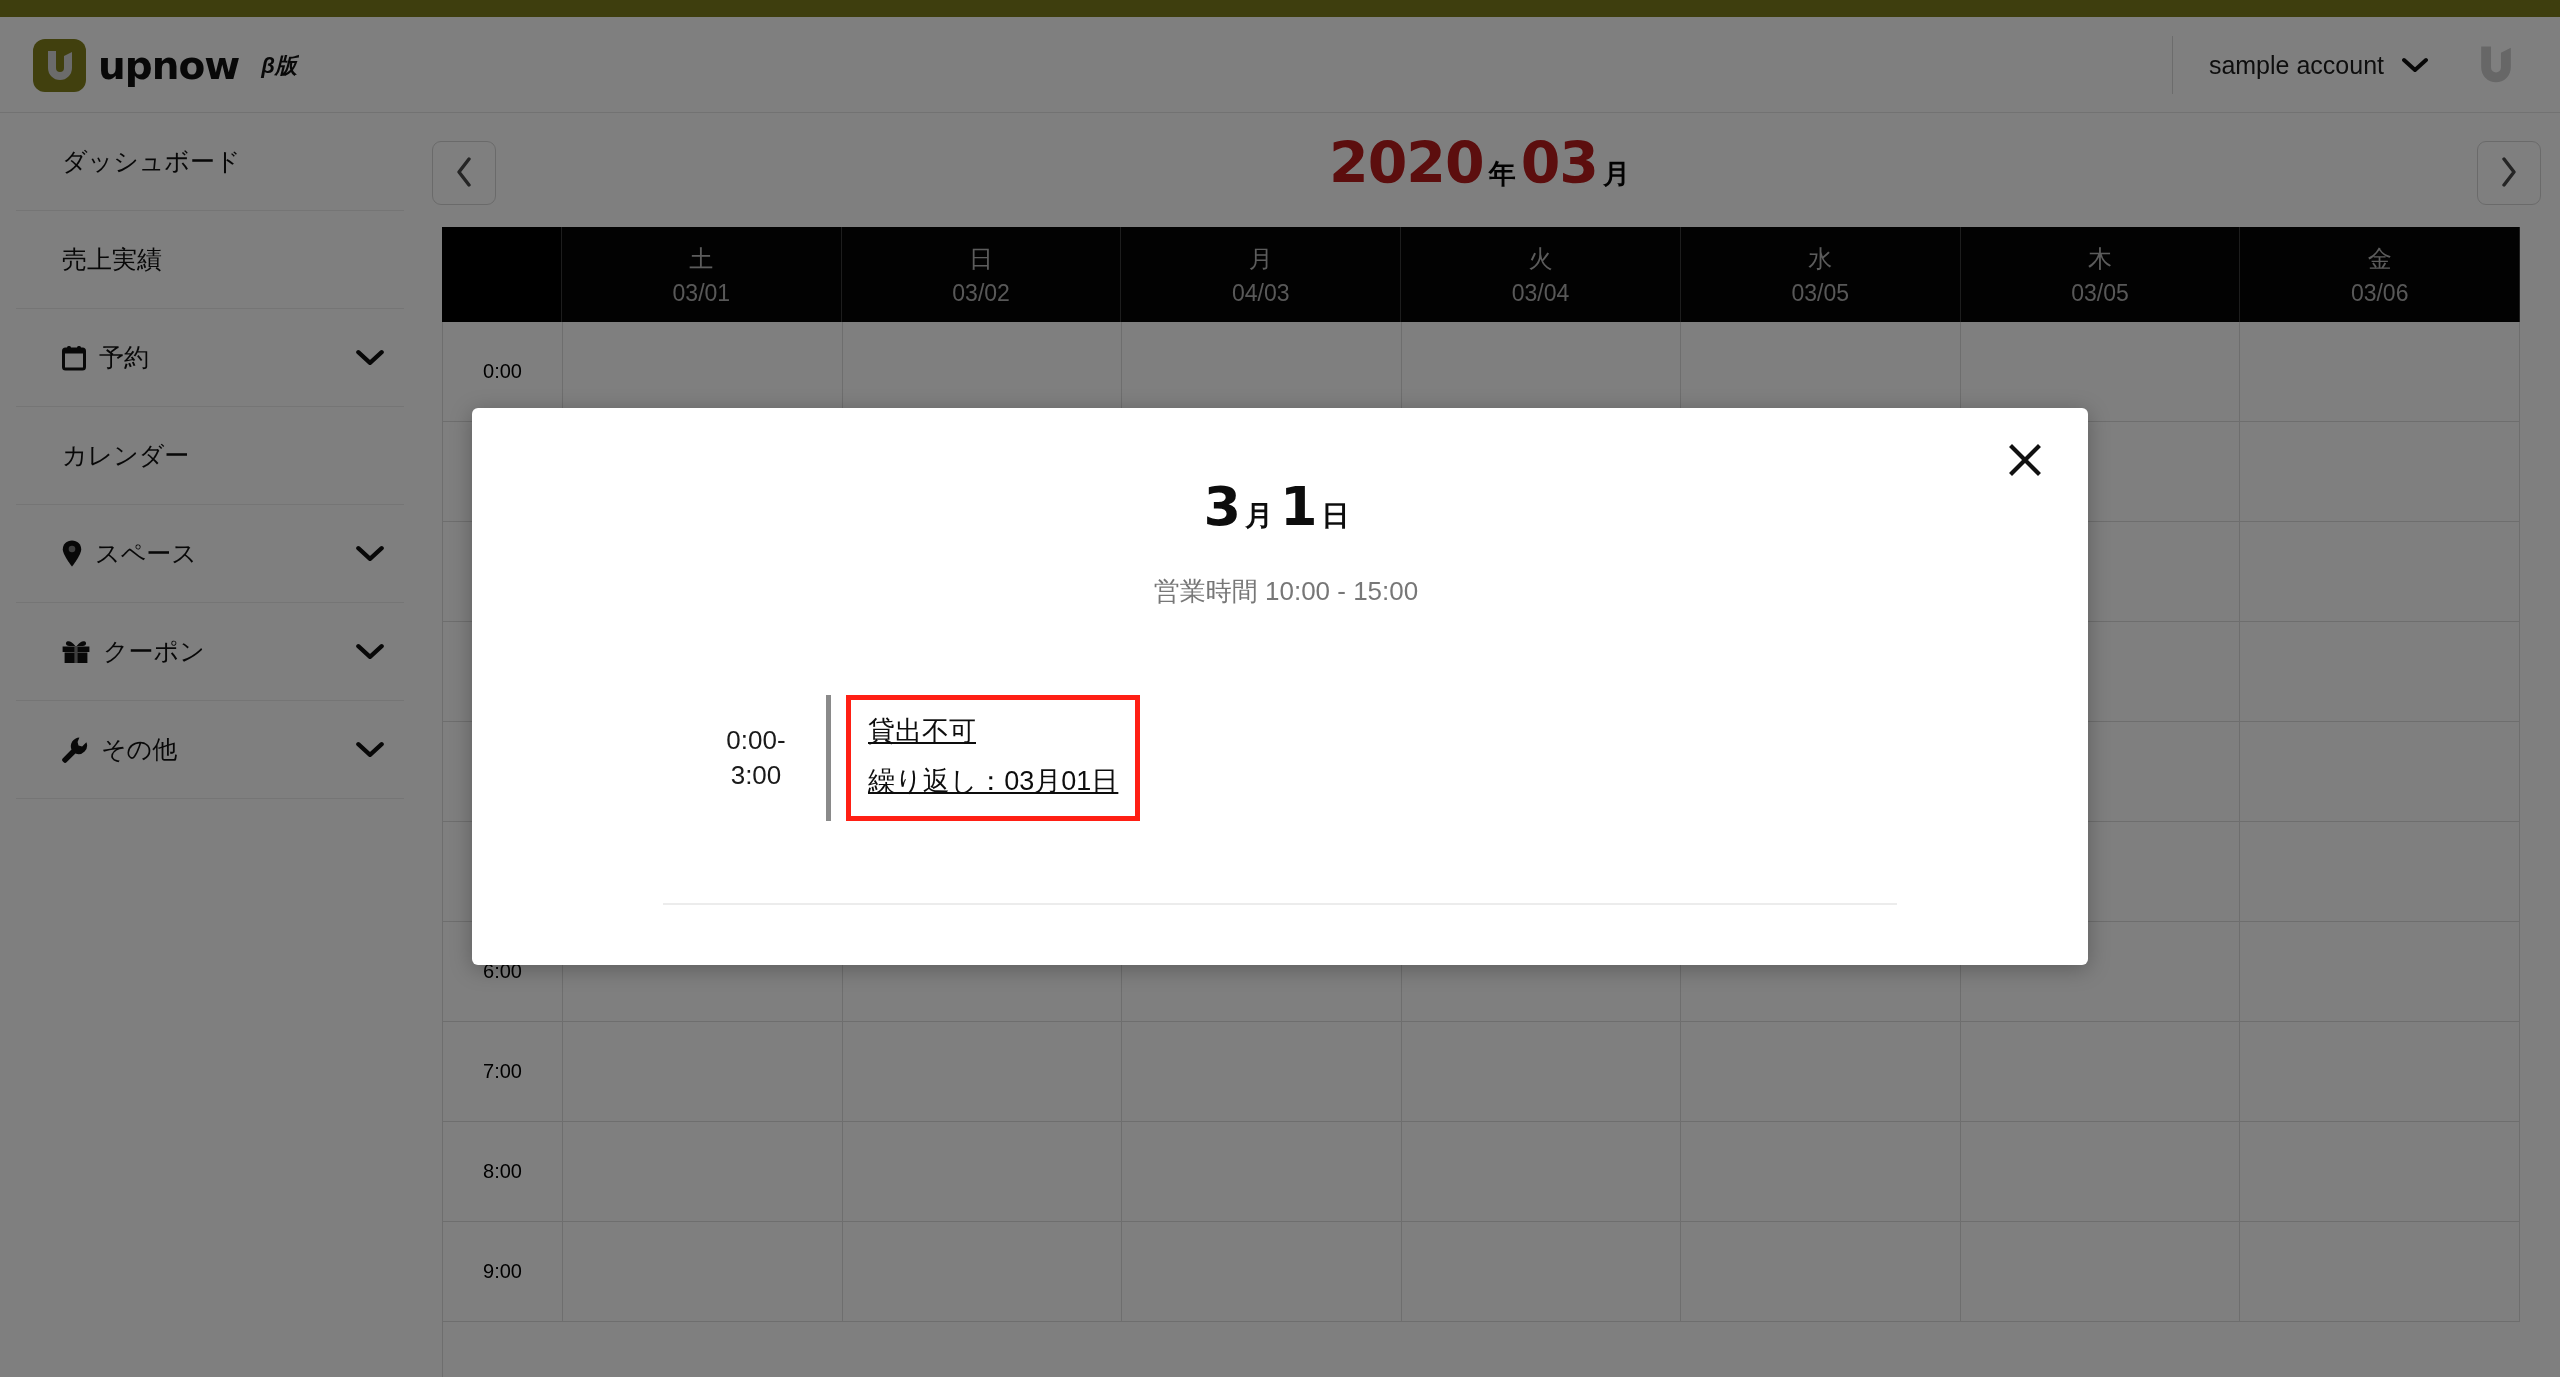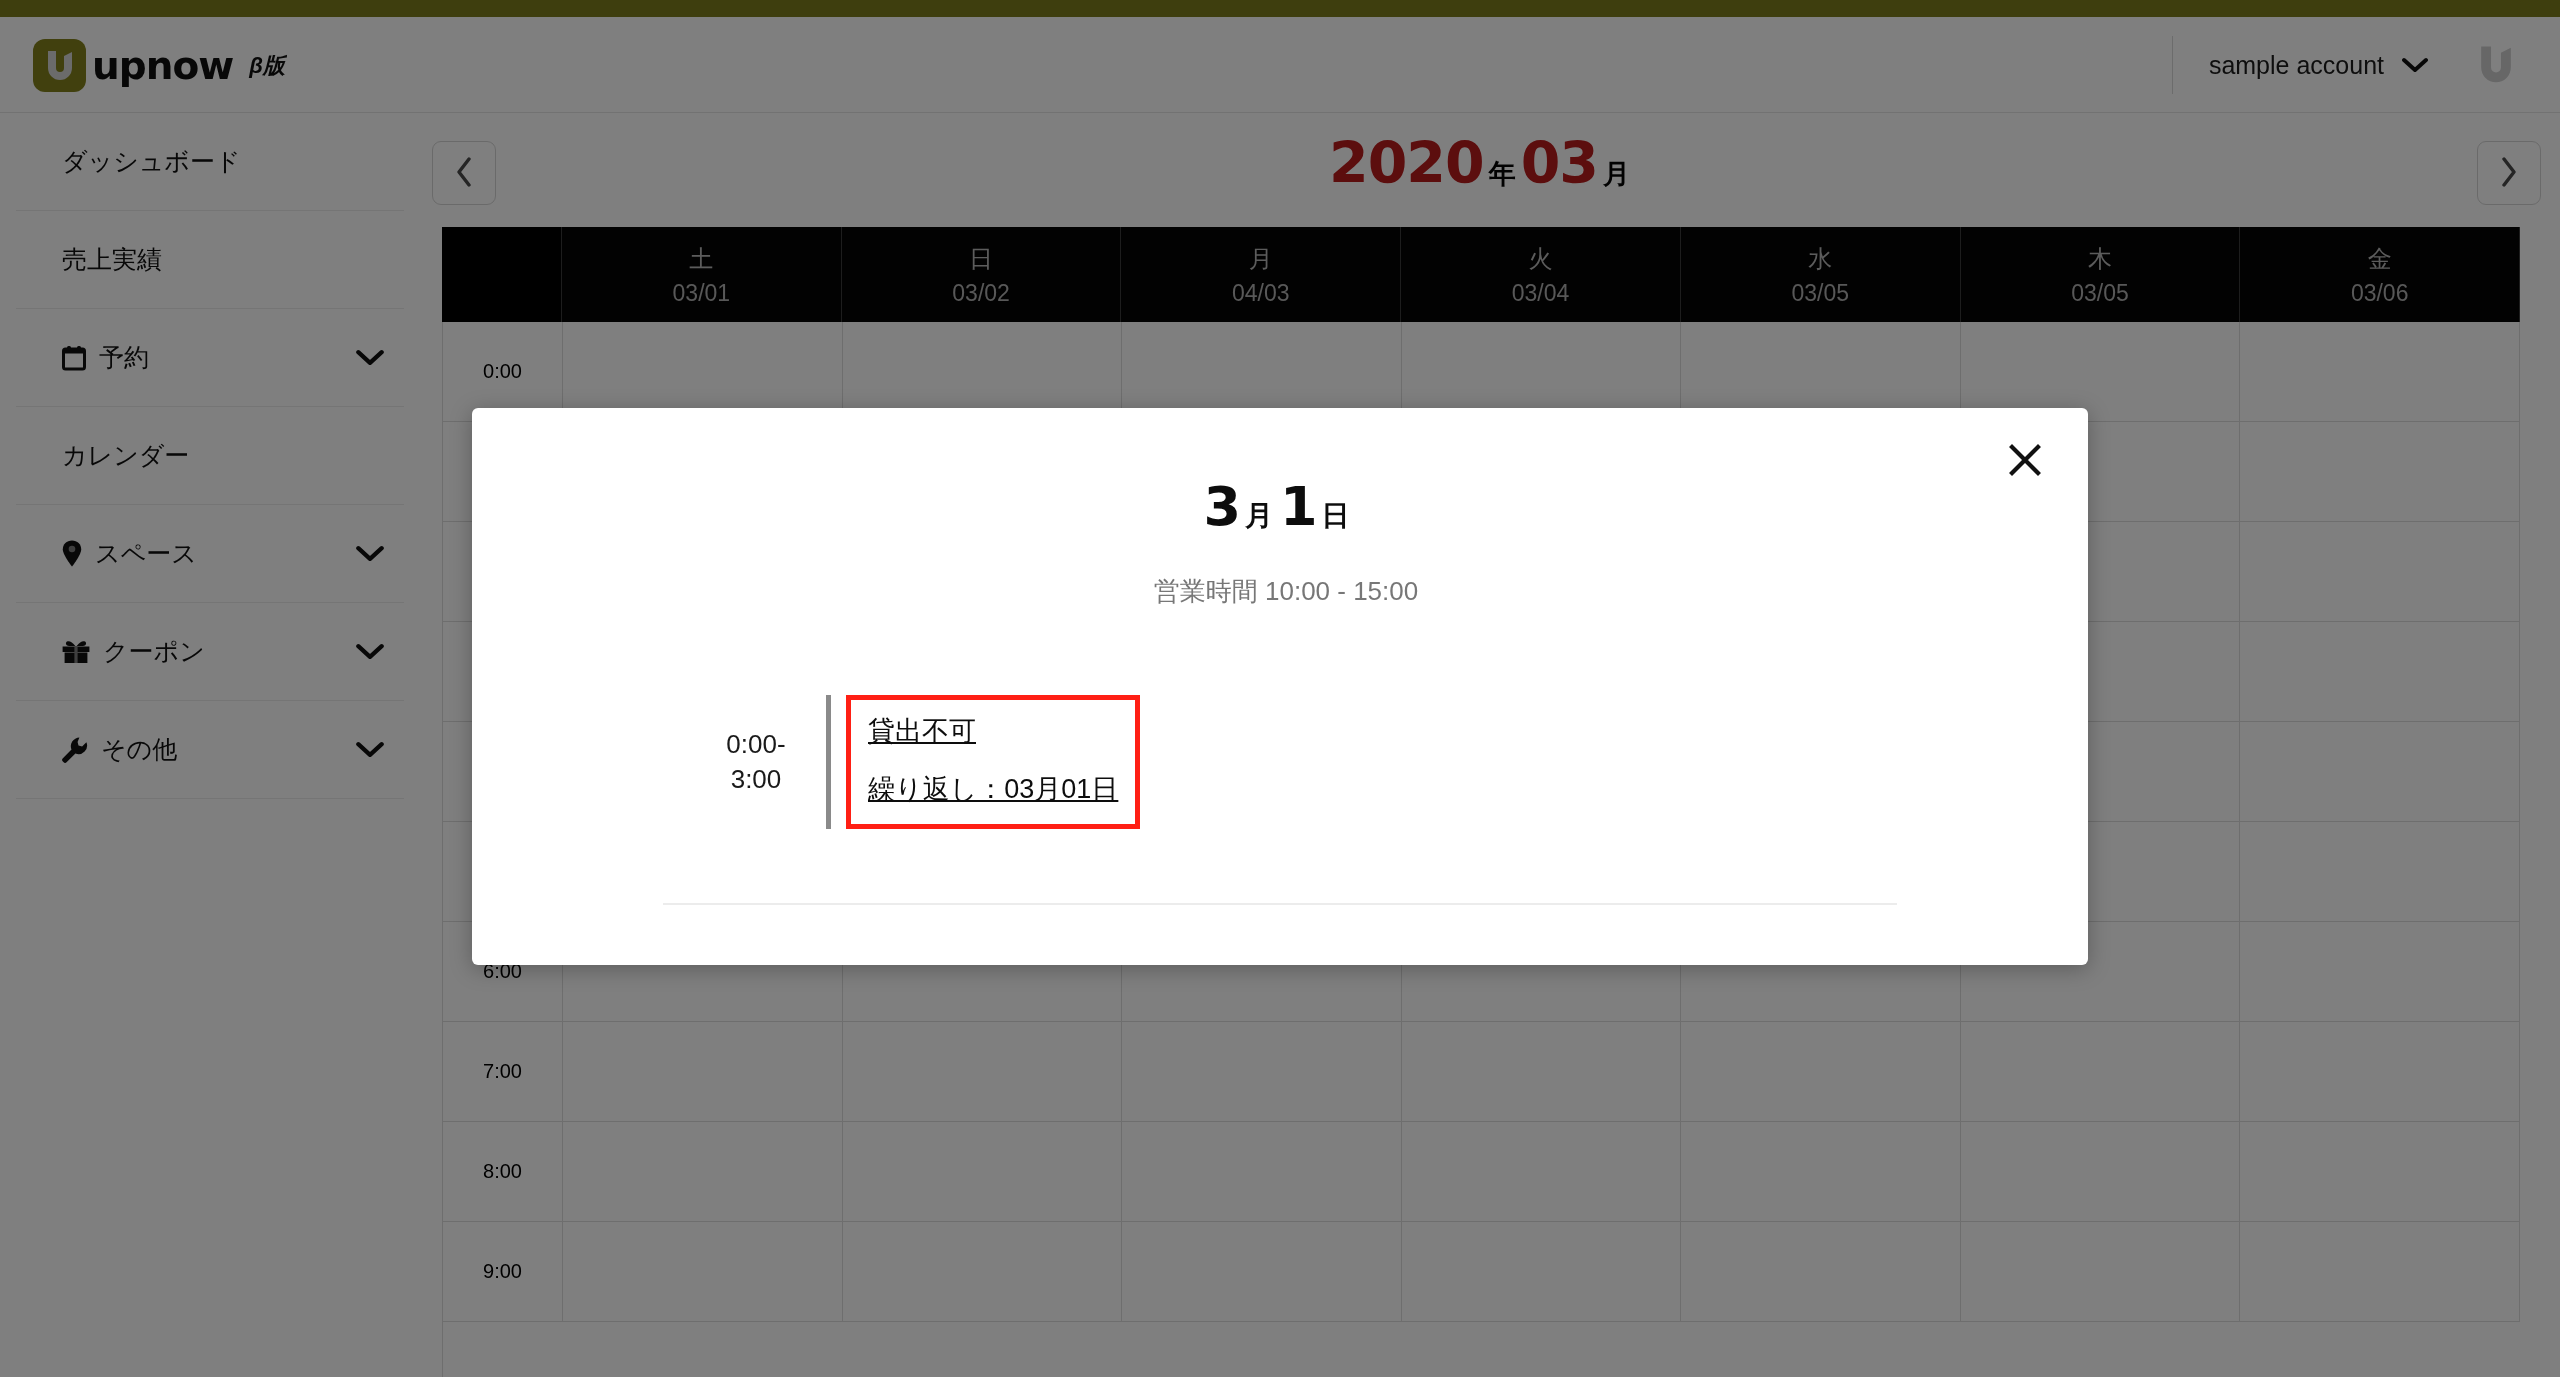--- a/index.html
+++ b/index.html
@@ -19,21 +19,21 @@
   .topbar {
     position: absolute; top:0; left:0; width:2560px; height:17px;
     background: #7d7c1d;
   }
   .header {
     position: absolute; top:17px; left:0; width:2560px; height:96px;
     background:#ffffff;
     border-bottom:1px solid #e4e4e4;
   }
   .logo-wrap {
-    position:absolute; left:33px; top:22px; display:flex; align-items:center; gap:6px;
+    position:absolute; left:33px; top:22px; display:flex; align-items:center; gap:12px;
   }
   .logo-mark {
     width:53px; height:53px; border-radius:12px; background:#82811c;
     display:flex; align-items:center; justify-content:center;
   }
   .logo-mark svg { display:block; }
   .logo-text {
     font-size:39px; font-weight:700; letter-spacing:-1px; color:#111;
     font-family:"DejaVu Sans","Liberation Sans",sans-serif;
   }
@@ -160,21 +160,21 @@
     min-height:112px;
   }
   .evt-box {
     border:5px solid #ff1f14; background:#fff;
     padding:11px 17px 13px 17px; min-width:182px;
   }
   .evt-link {
     display:block; font-size:27px; color:#0d0d0d; text-decoration:underline;
     line-height:1.55; cursor:pointer; white-space:nowrap;
   }
-  .evt-link + .evt-link { margin-top:16px; }
+  .evt-link + .evt-link { margin-top:8px; }
   .modal-divider {
     position:absolute; left:191px; right:191px; bottom:60px; height:2px; background:#ececec;
   }
 </style>
 </head>
 <body>
 
 <div id="root">
 
   <div class="page">

